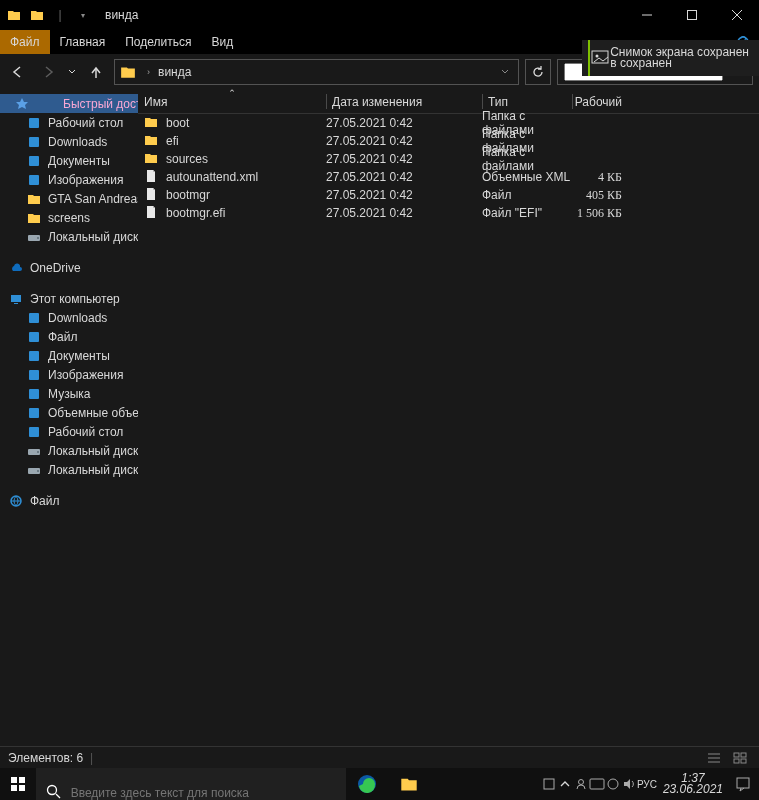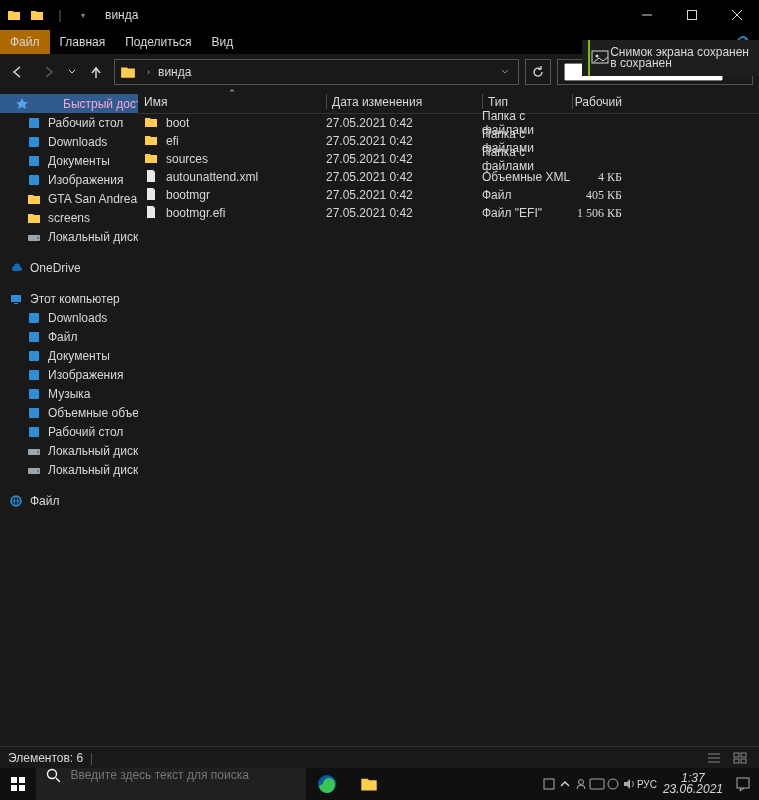--- a/index.html
+++ b/index.html
@@ -46,21 +46,21 @@
 .rows{flex:1;}
 .row{display:flex;align-items:center;height:18px;}
 .row .c-name{display:flex;align-items:center;gap:6px;padding-left:6px;}
 .row .c-size{text-align:right;font-family:Liberation Serif, serif;}
 .fico{width:16px;height:16px;flex-shrink:0;}
 .status{height:22px;background:#191919;border-top:1px solid #333;display:flex;align-items:center;padding:0 8px;justify-content:space-between;}
 .status-right{display:flex;gap:4px;}
 .viewbtn{width:22px;height:18px;display:flex;align-items:center;justify-content:center;}
 .taskbar{position:absolute;bottom:0;left:0;right:0;height:32px;background:#101010;display:flex;align-items:stretch;}
 .tb-start{width:36px;display:flex;align-items:center;justify-content:center;}
-.tb-search{width:270px;display:flex;align-items:flex-start;background:#202020;padding:0 10px;gap:10px;}
+.tb-search{width:310px;display:flex;align-items:flex-end;background:#202020;padding:0 10px;gap:10px;}
 .tb-search input{background:transparent;border:none;outline:none;color:#888;font-size:12px;width:100%;}
 .tb-app{width:42px;display:flex;align-items:center;justify-content:center;}
 .tb-spacer{flex:1;}
 .tray{display:flex;align-items:center;padding:0 2px;gap:0;}
 .tray-ico{width:16px;height:16px;display:flex;align-items:center;justify-content:center;}
 .clock{display:flex;flex-direction:column;align-items:center;justify-content:center;font-size:10px;line-height:11px;padding:0 6px;font-style:italic;}
 .notif{width:28px;display:flex;align-items:center;justify-content:center;}
 .toast{position:absolute;top:40px;right:0;height:36px;background:#1e1e1e;display:flex;align-items:center;padding:0 10px 0 6px;gap:0;z-index:5;}
 .toast-bar{width:2px;height:100%;background:#7fc000;}
 .toast-text{font-size:10px;line-height:11px;}

